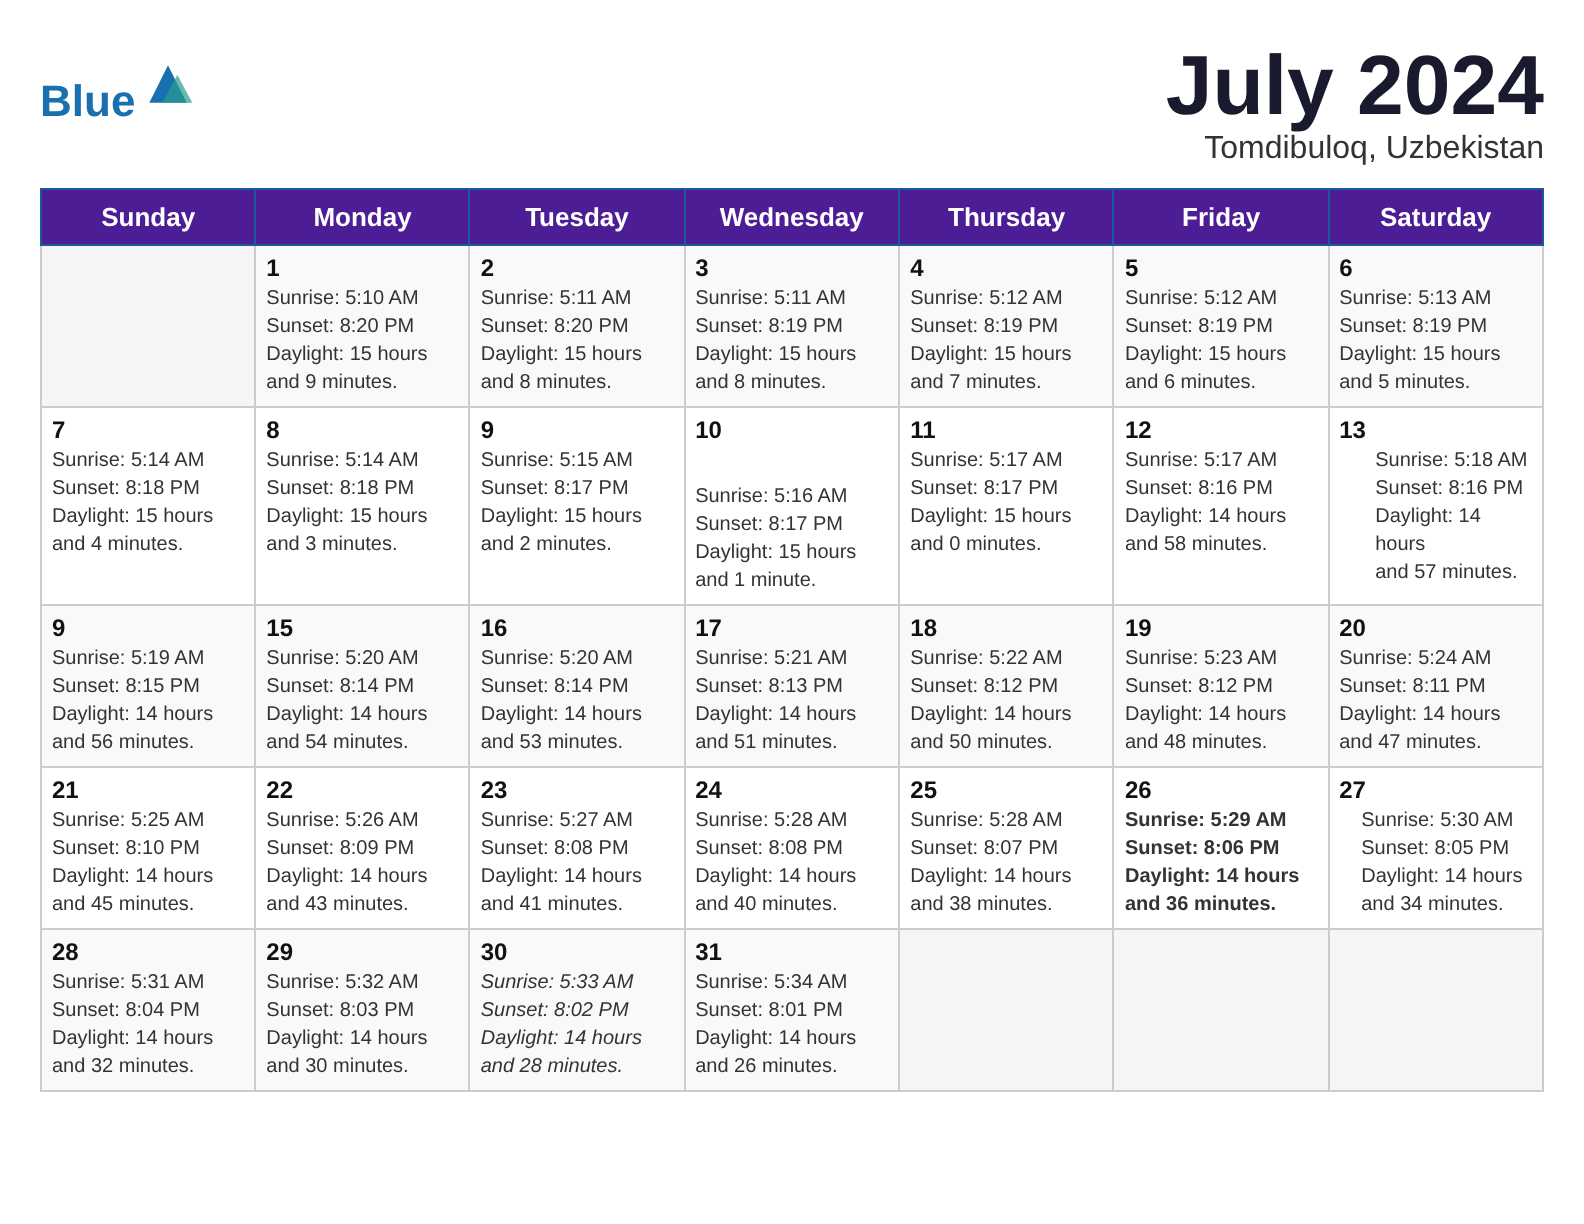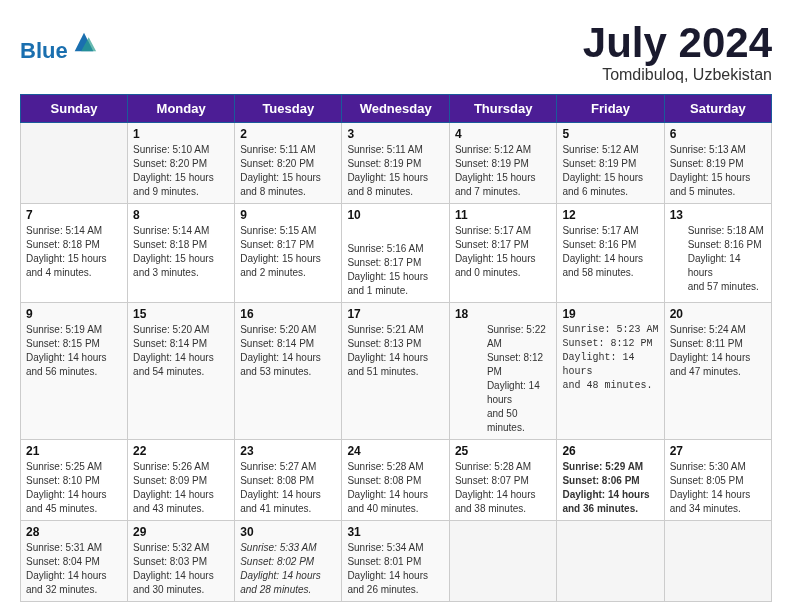--- a/index.html
+++ b/index.html
@@ -247,28 +247,28 @@
         </td>
         <td>
           <span class="day-num">17</span>
           <div class="cell-content" style="white-space: pre-line;">Sunrise: 5:21 AM
 Sunset: 8:13 PM
 Daylight: 14 hours
 and 51 minutes.</div>
         </td>
         <td>
           <span class="day-num">18</span>
-          <div class="cell-content" style="white-space: pre-line; margin-left: 32px;">Sunrise: 5:22 AM
+          <div class="cell-content" style="white-space: pre-line;">Sunrise: 5:22 AM
 Sunset: 8:12 PM
 Daylight: 14 hours
 and 50 minutes.</div>
         </td>
         <td>
           <span class="day-num">19</span>
-          <div class="cell-content" style="white-space: pre-line; font-family: Liberation Mono, monospace;">Sunrise: 5:23 AM
+          <div class="cell-content" style="white-space: pre-line;">Sunrise: 5:23 AM
 Sunset: 8:12 PM
 Daylight: 14 hours
 and 48 minutes.</div>
         </td>
         <td>
           <span class="day-num">20</span>
           <div class="cell-content" style="white-space: pre-line;">Sunrise: 5:24 AM
 Sunset: 8:11 PM
 Daylight: 14 hours
 and 47 minutes.</div>
@@ -312,21 +312,21 @@
         </td>
         <td>
           <span class="day-num">26</span>
           <div class="cell-content" style="white-space: pre-line; font-weight: bold;">Sunrise: 5:29 AM
 Sunset: 8:06 PM
 Daylight: 14 hours
 and 36 minutes.</div>
         </td>
         <td>
           <span class="day-num">27</span>
-          <div class="cell-content" style="white-space: pre-line;">Sunrise: 5:30 AM
+          <div class="cell-content" style="white-space: pre-line; margin-left: 11px;">Sunrise: 5:30 AM
 Sunset: 8:05 PM
 Daylight: 14 hours
 and 34 minutes.</div>
         </td>
       </tr>
       <tr>
         <td>
           <span class="day-num">28</span>
           <div class="cell-content" style="white-space: pre-line;">Sunrise: 5:31 AM
 Sunset: 8:04 PM

